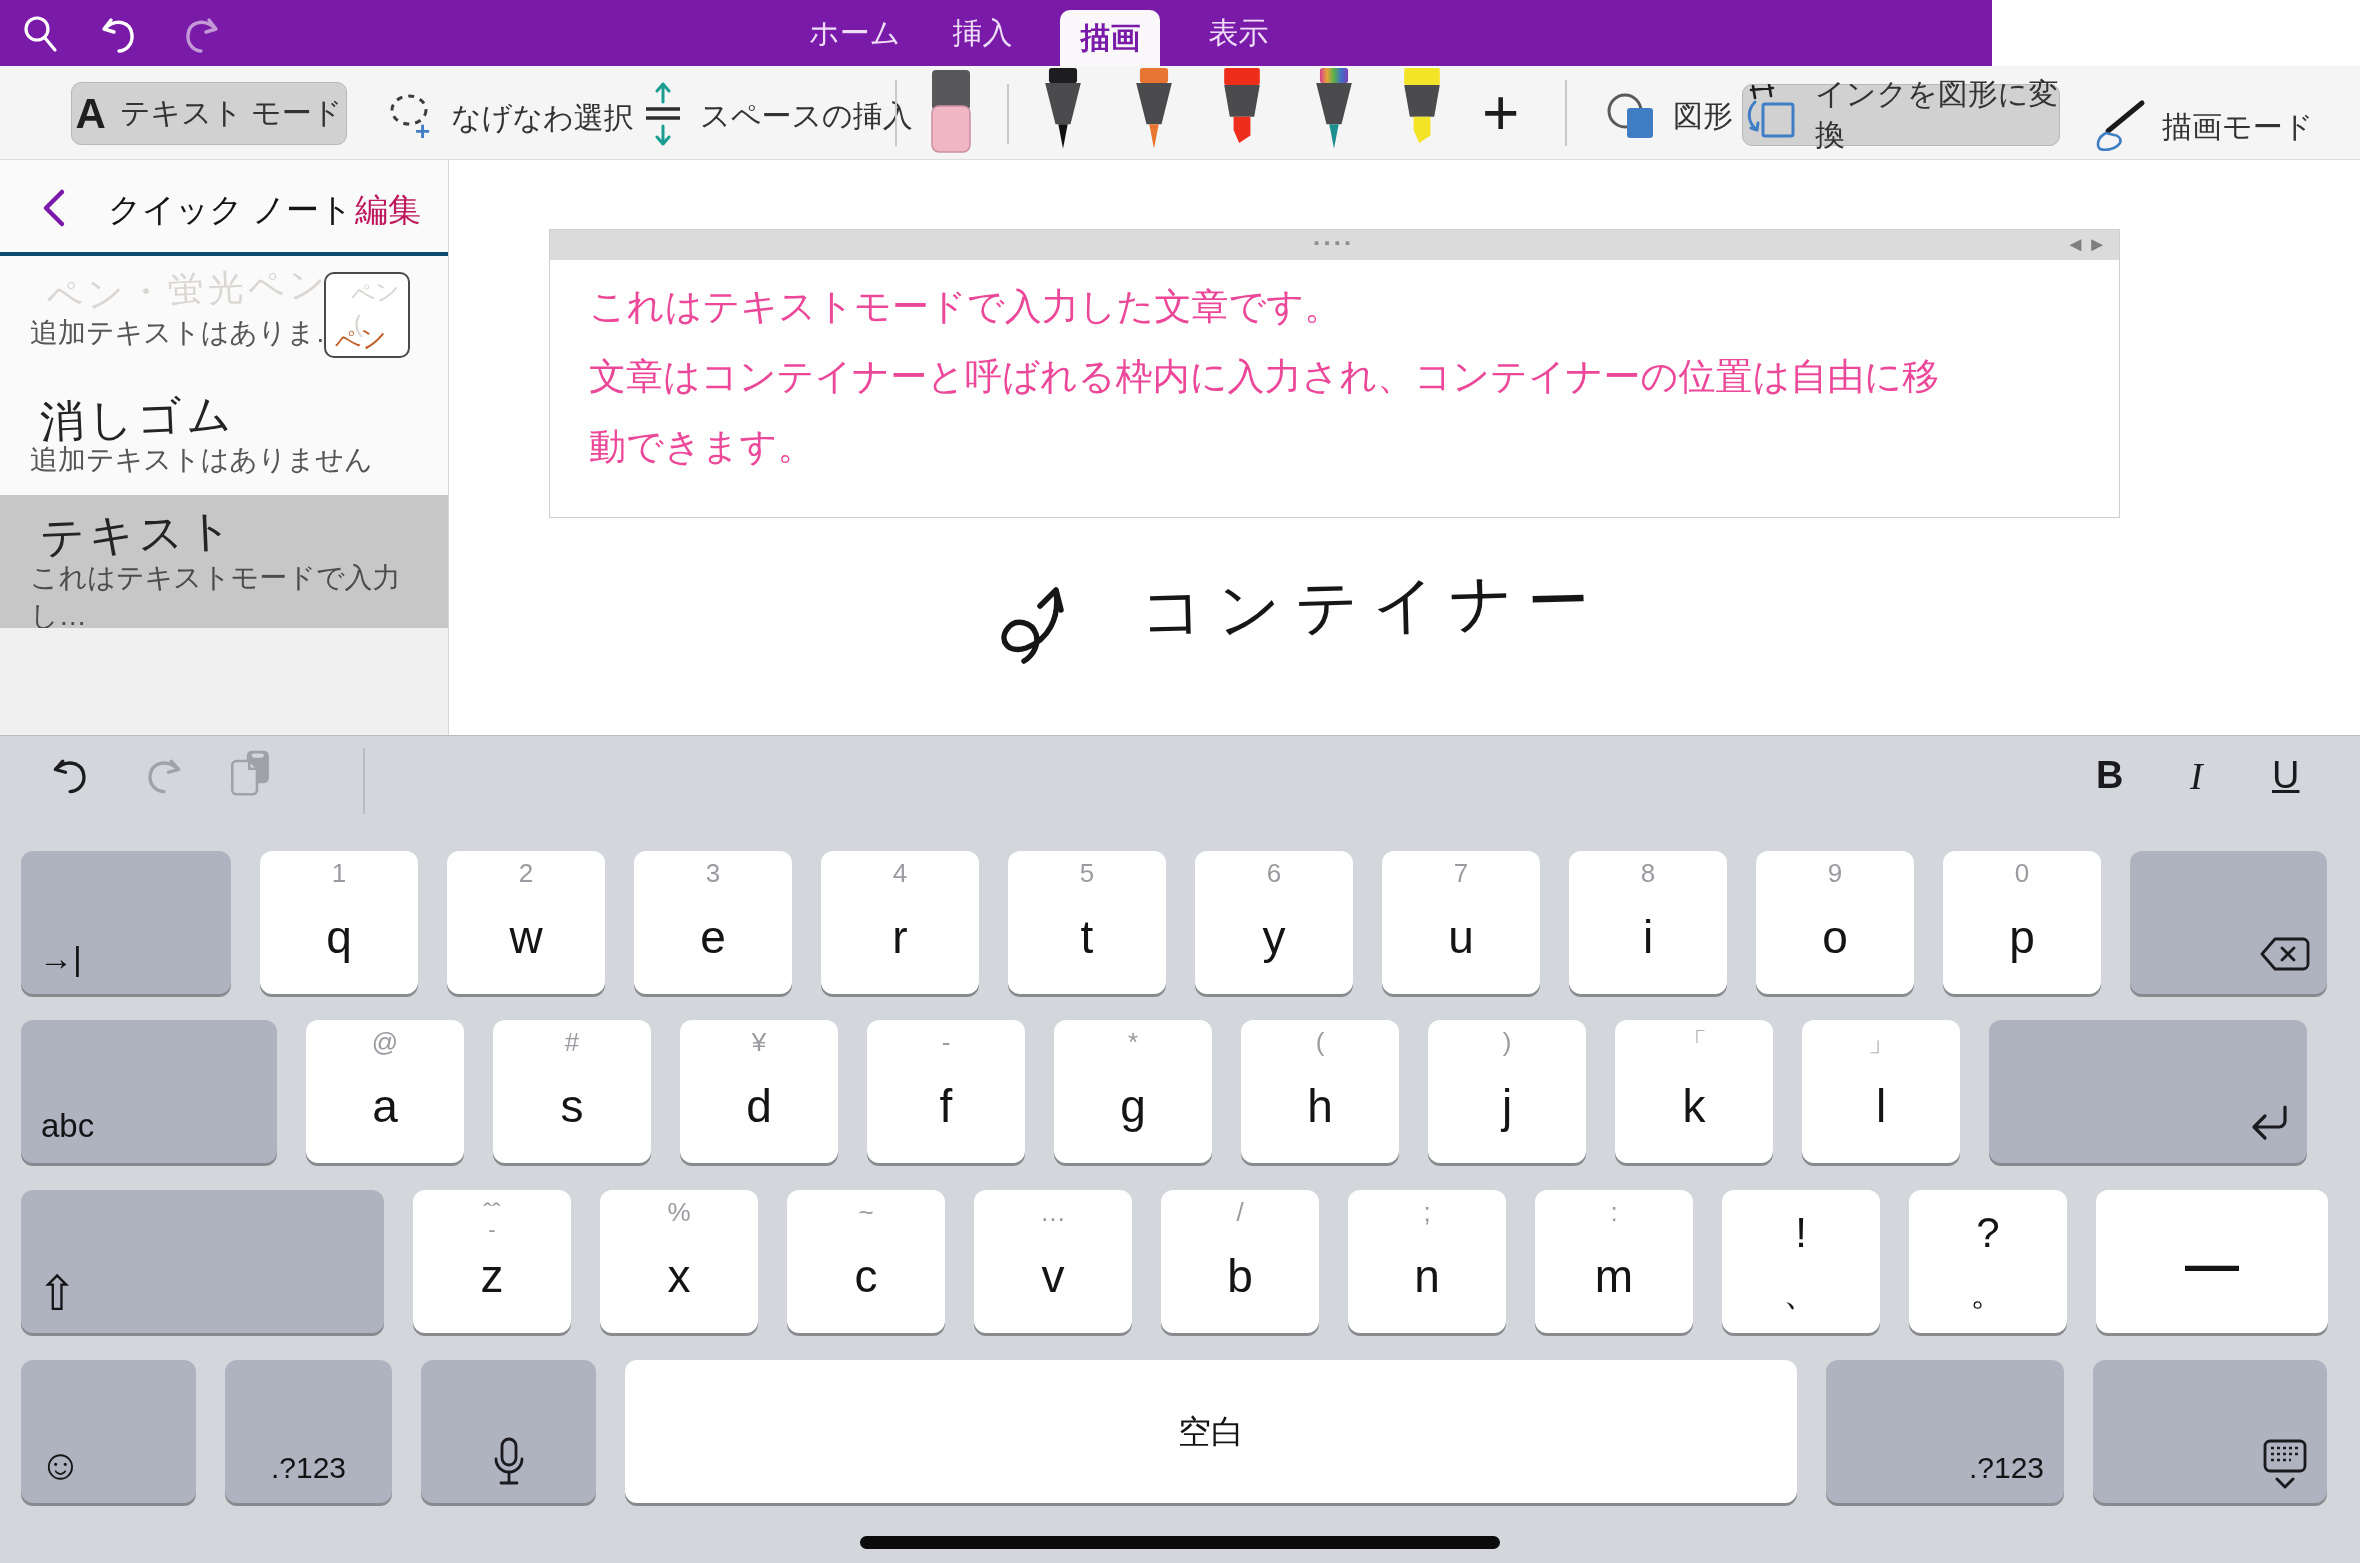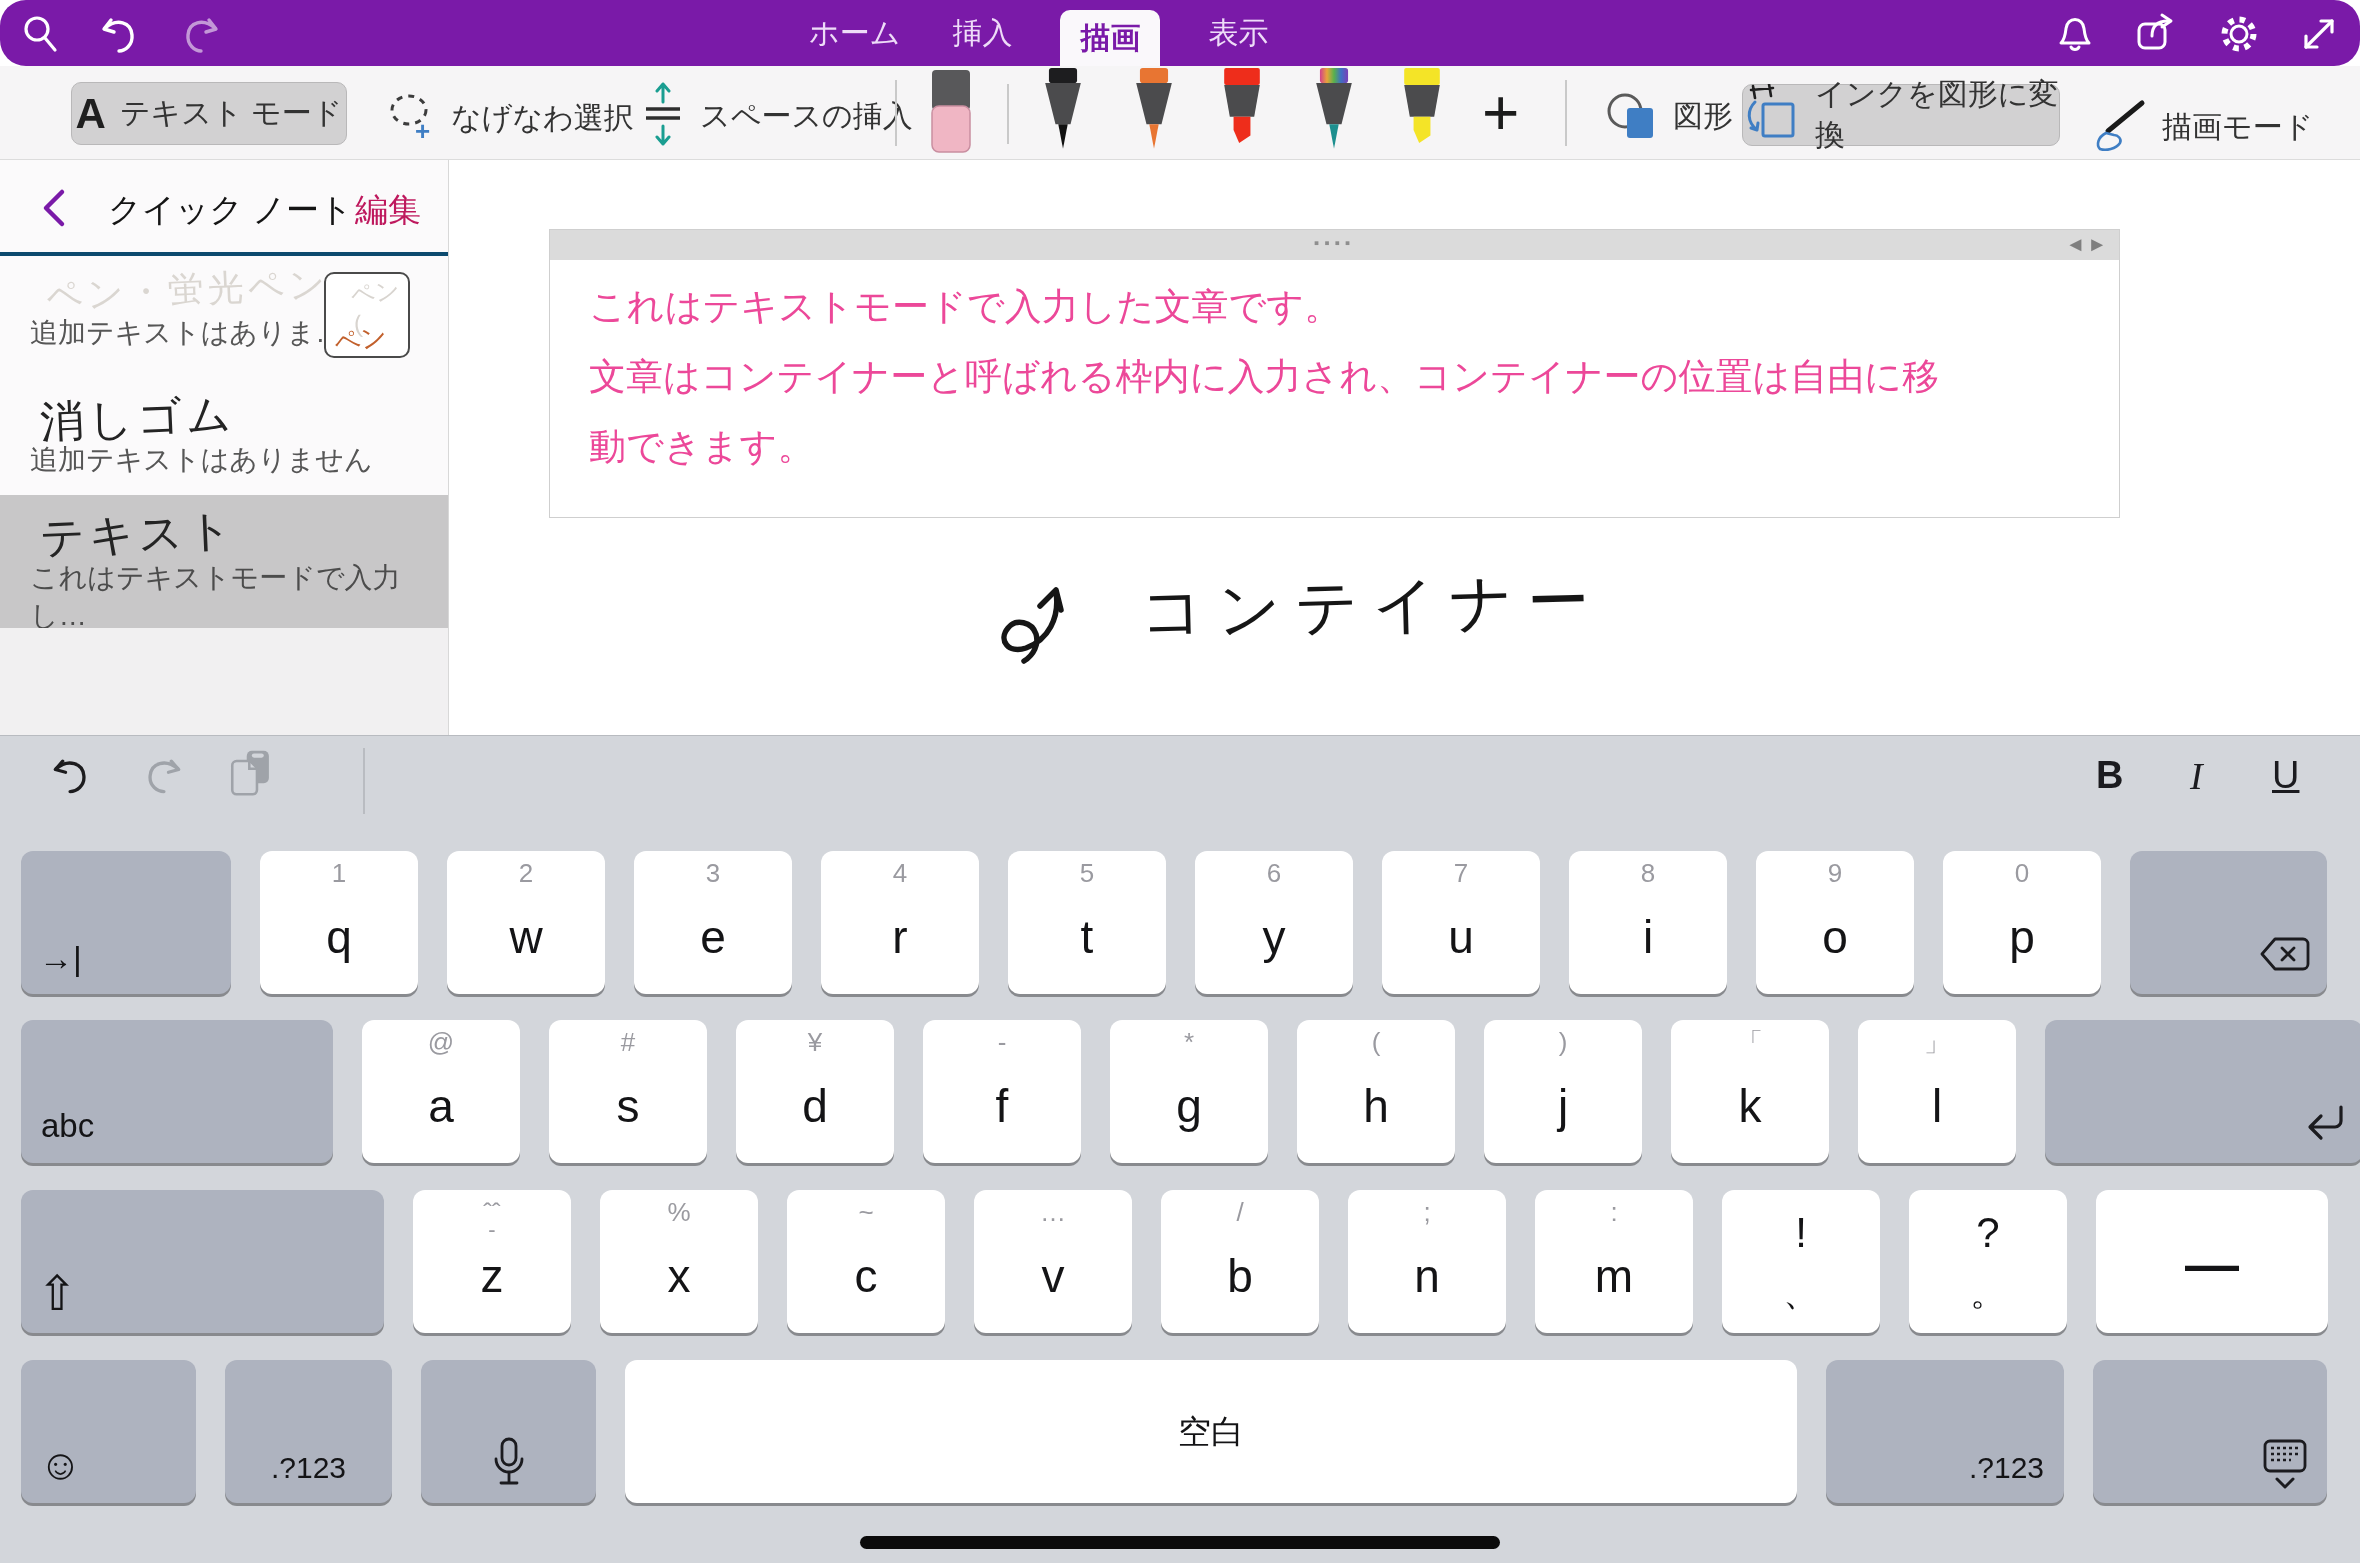--- a/index.html
+++ b/index.html
@@ -1,21 +1,21 @@
 <!DOCTYPE html>
 <html><head>
 <meta charset="utf-8">
 <style>
   * { margin:0; padding:0; box-sizing:border-box; }
   html,body { width:2360px; height:1563px; overflow:hidden; }
   body { font-family:"Liberation Sans", sans-serif; }
   #app { position:relative; width:2360px; height:1563px; background:#fff; }
 
   
-  .header { position:absolute; left:0; top:0; width:2360px; height:66px; background:#7a1aa8;border-radius:26px; }
+  .header { position:absolute; left:0; top:0; width:1992px; height:66px; background:#7a1aa8; }
   .hicon { position:absolute; top:11px; width:46px; height:46px; display:flex; align-items:center; justify-content:center; }
   .tabs { position:absolute; left:805px; top:0; height:66px; display:flex; align-items:flex-end; gap:44px; }
   .tab { color:#eedcf8; font-size:30px; height:66px; display:flex; align-items:center; padding:0 4px; }
   .tab.active { background:#faf8fb; color:#7a1aa8; font-weight:bold; border-radius:10px 10px 0 0; padding:0 20px; height:56px; margin-bottom:0; align-self:flex-end; }
   .nb-pill { position:absolute; left:1248px; top:8px; height:58px; background:#4e1168; color:#e6cbf2; font-size:30px; border-radius:14px 14px 0 0; display:flex; align-items:center; padding:0 28px; }
 
   
   .toolbar { position:absolute; left:0; top:66px; width:2360px; height:94px; background:#f6f5f6; border-bottom:1px solid #dcdcdc; }
   .tool-label { font-size:30px; color:#333; }
   .tbtn-selected { position:absolute; background:#d2d1d2; border:1px solid #b9b8b9; border-radius:10px; display:flex; align-items:center; justify-content:center; gap:14px; }
@@ -61,21 +61,21 @@
   .g-tab { left:18px; bottom:16px; font-size:34px; }
   .g-abc { left:20px; bottom:18px; font-size:33px; }
   .g-shift { left:16px; bottom:12px; font-size:48px; }
   .g-emoji { left:18px; bottom:14px; font-size:42px; }
   .g-num-left { left:50%; transform:translateX(-50%); bottom:18px; font-size:30px; }
   .g-num-right { right:20px; bottom:18px; font-size:30px; }
   .g-backspace { right:16px; bottom:18px; }
   .g-return { right:16px; bottom:12px; }
   .g-mic { left:50%; transform:translateX(-50%); bottom:10px; }
   .g-dismiss { right:16px; bottom:6px; }
-  .kw-tab{width:210px}.kw-backspace{width:197px}.kw-abc{width:312px}.kw-return{width:318px}
+  .kw-tab{width:210px}.kw-backspace{width:197px}.kw-abc{width:256px}.kw-return{width:318px}
   .kw-shift{width:363px}.kw-dash{width:232px}.kw-emoji{width:175px}.kw-num-left{width:167px}
   .kw-mic{width:175px}.kw-space{width:1172px}.kw-num-right{width:238px}.kw-dismiss{width:234px}
   .key--dash .key-main { font-weight:700; font-size:54px; top:52%; }
   .kw-space .key-main { font-size:33px; top:50%; font-weight:400; }
   .home-bar { position:absolute; left:860px; top:800px; width:640px; height:13px; border-radius:7px; background:#0b0b0b; }
 </style>
 </head>
 <body>
 
 <div id="app">

